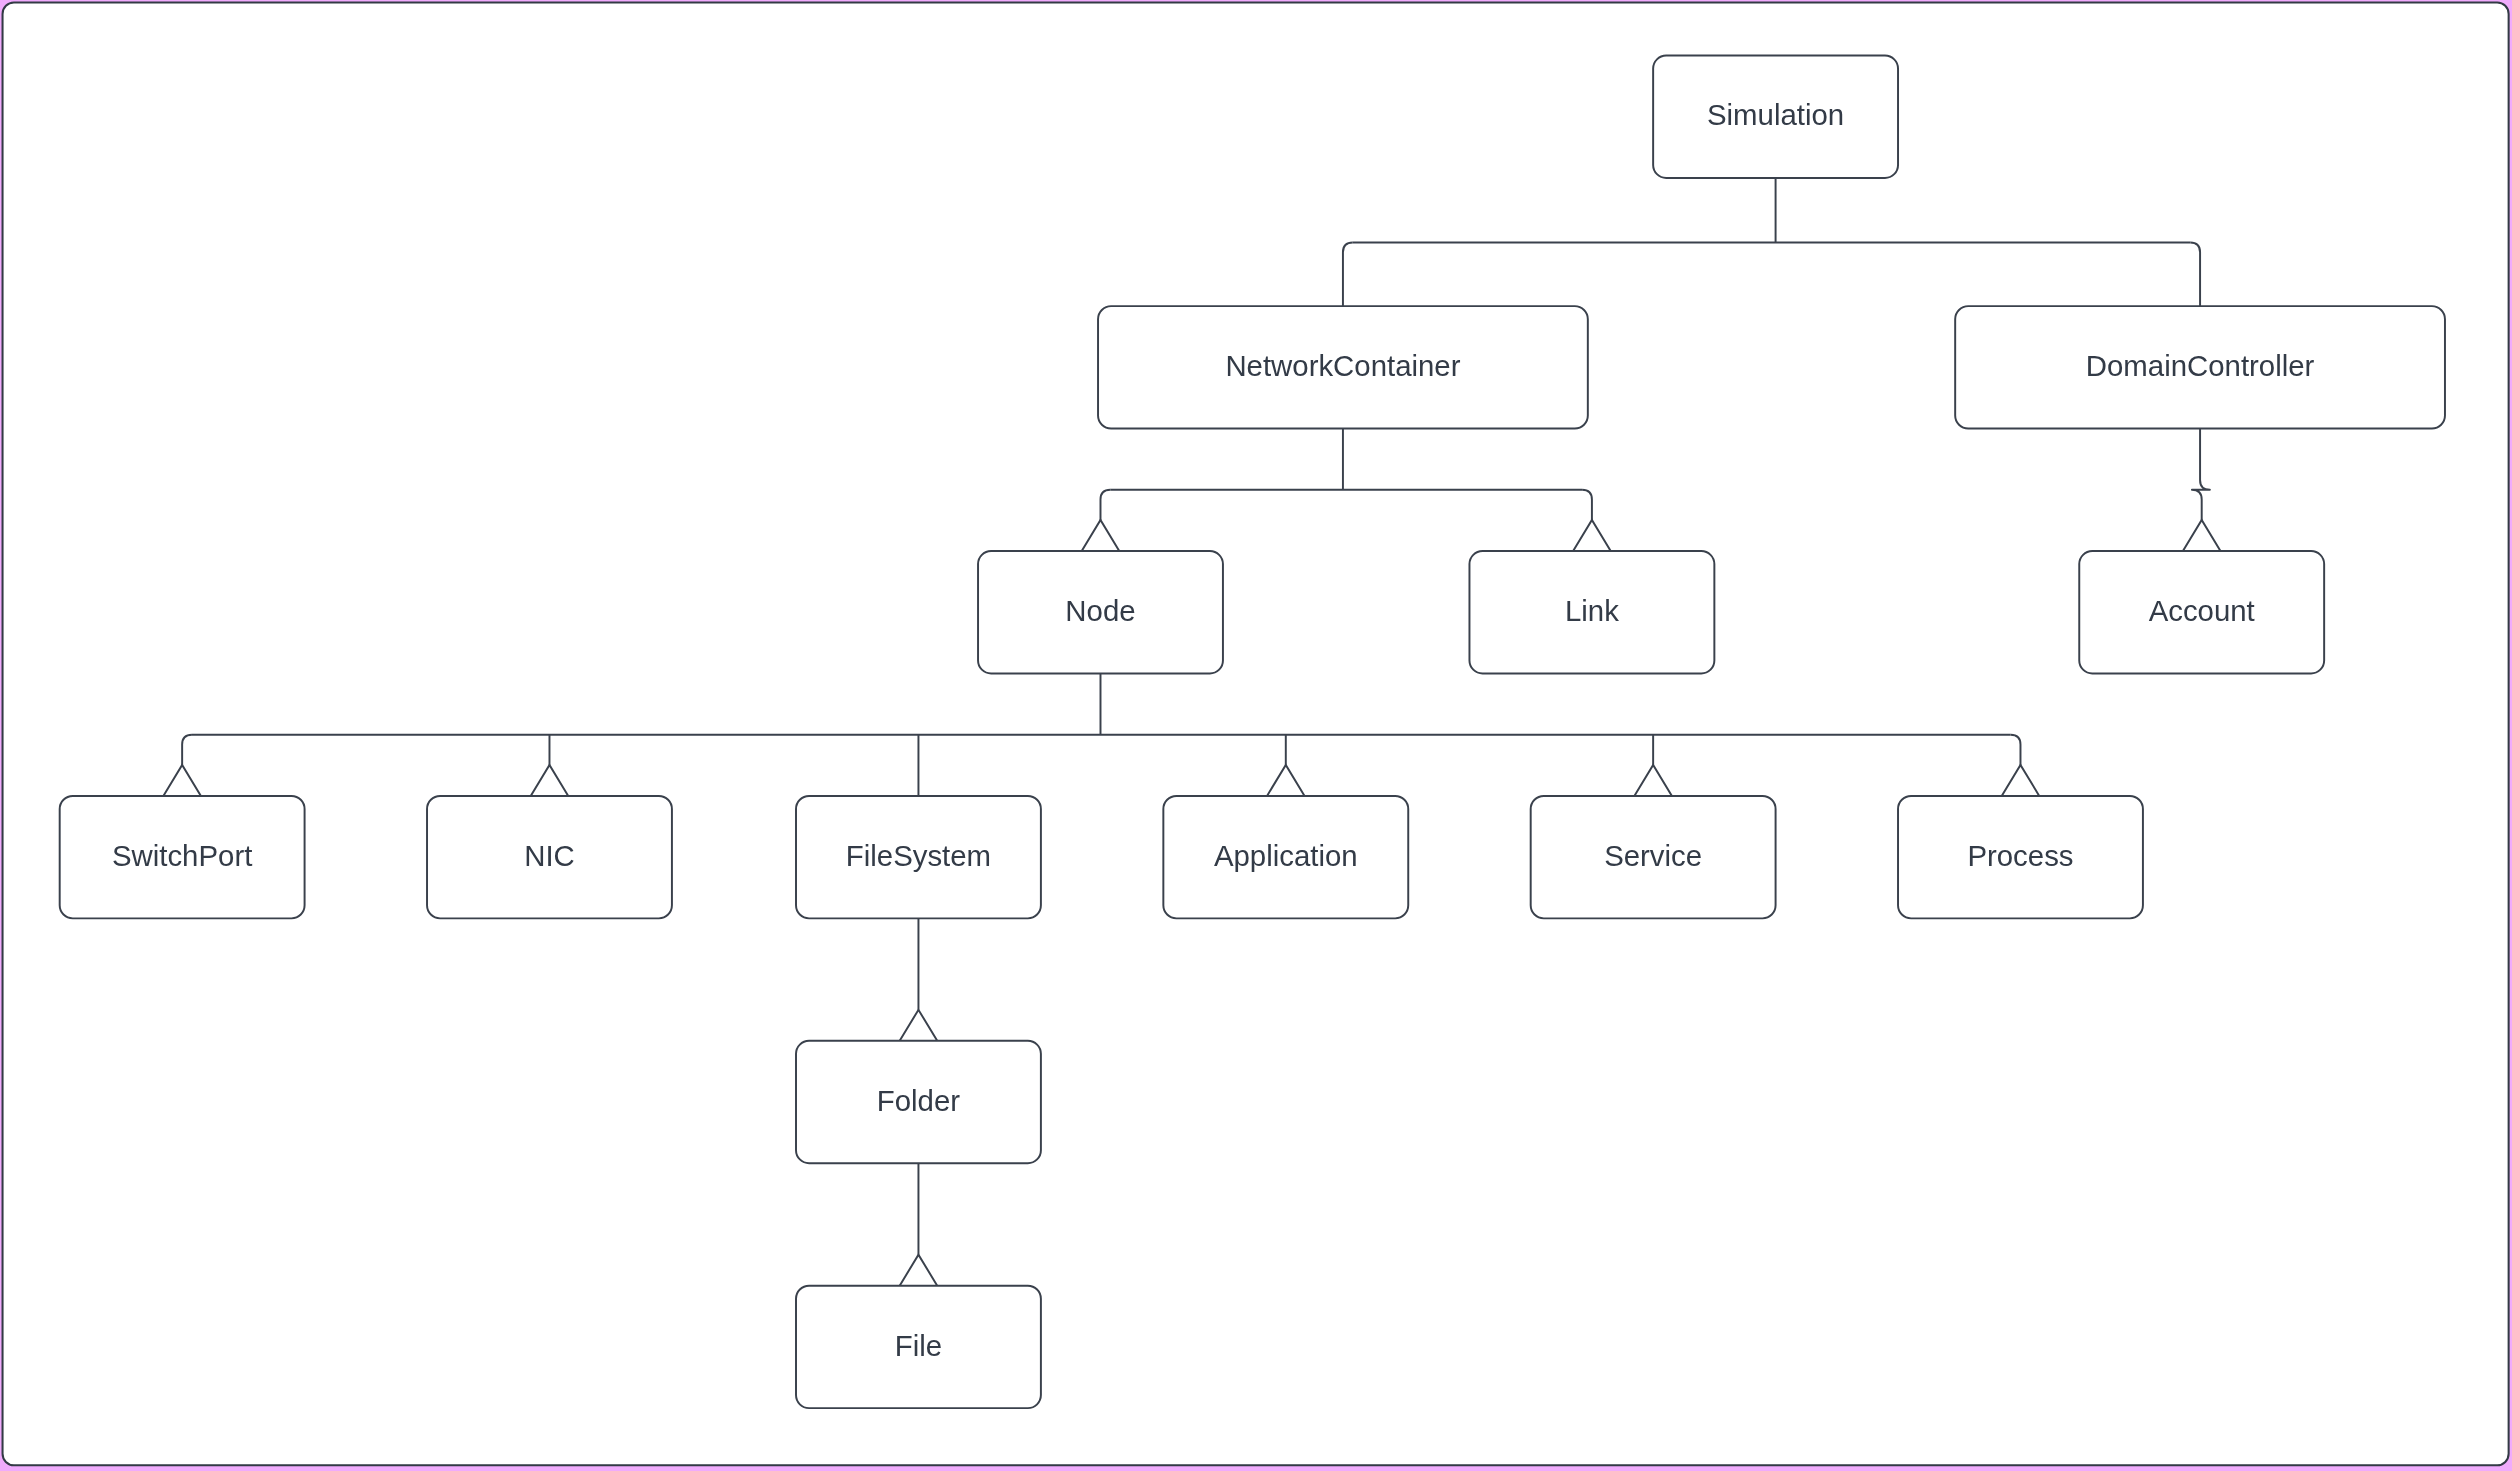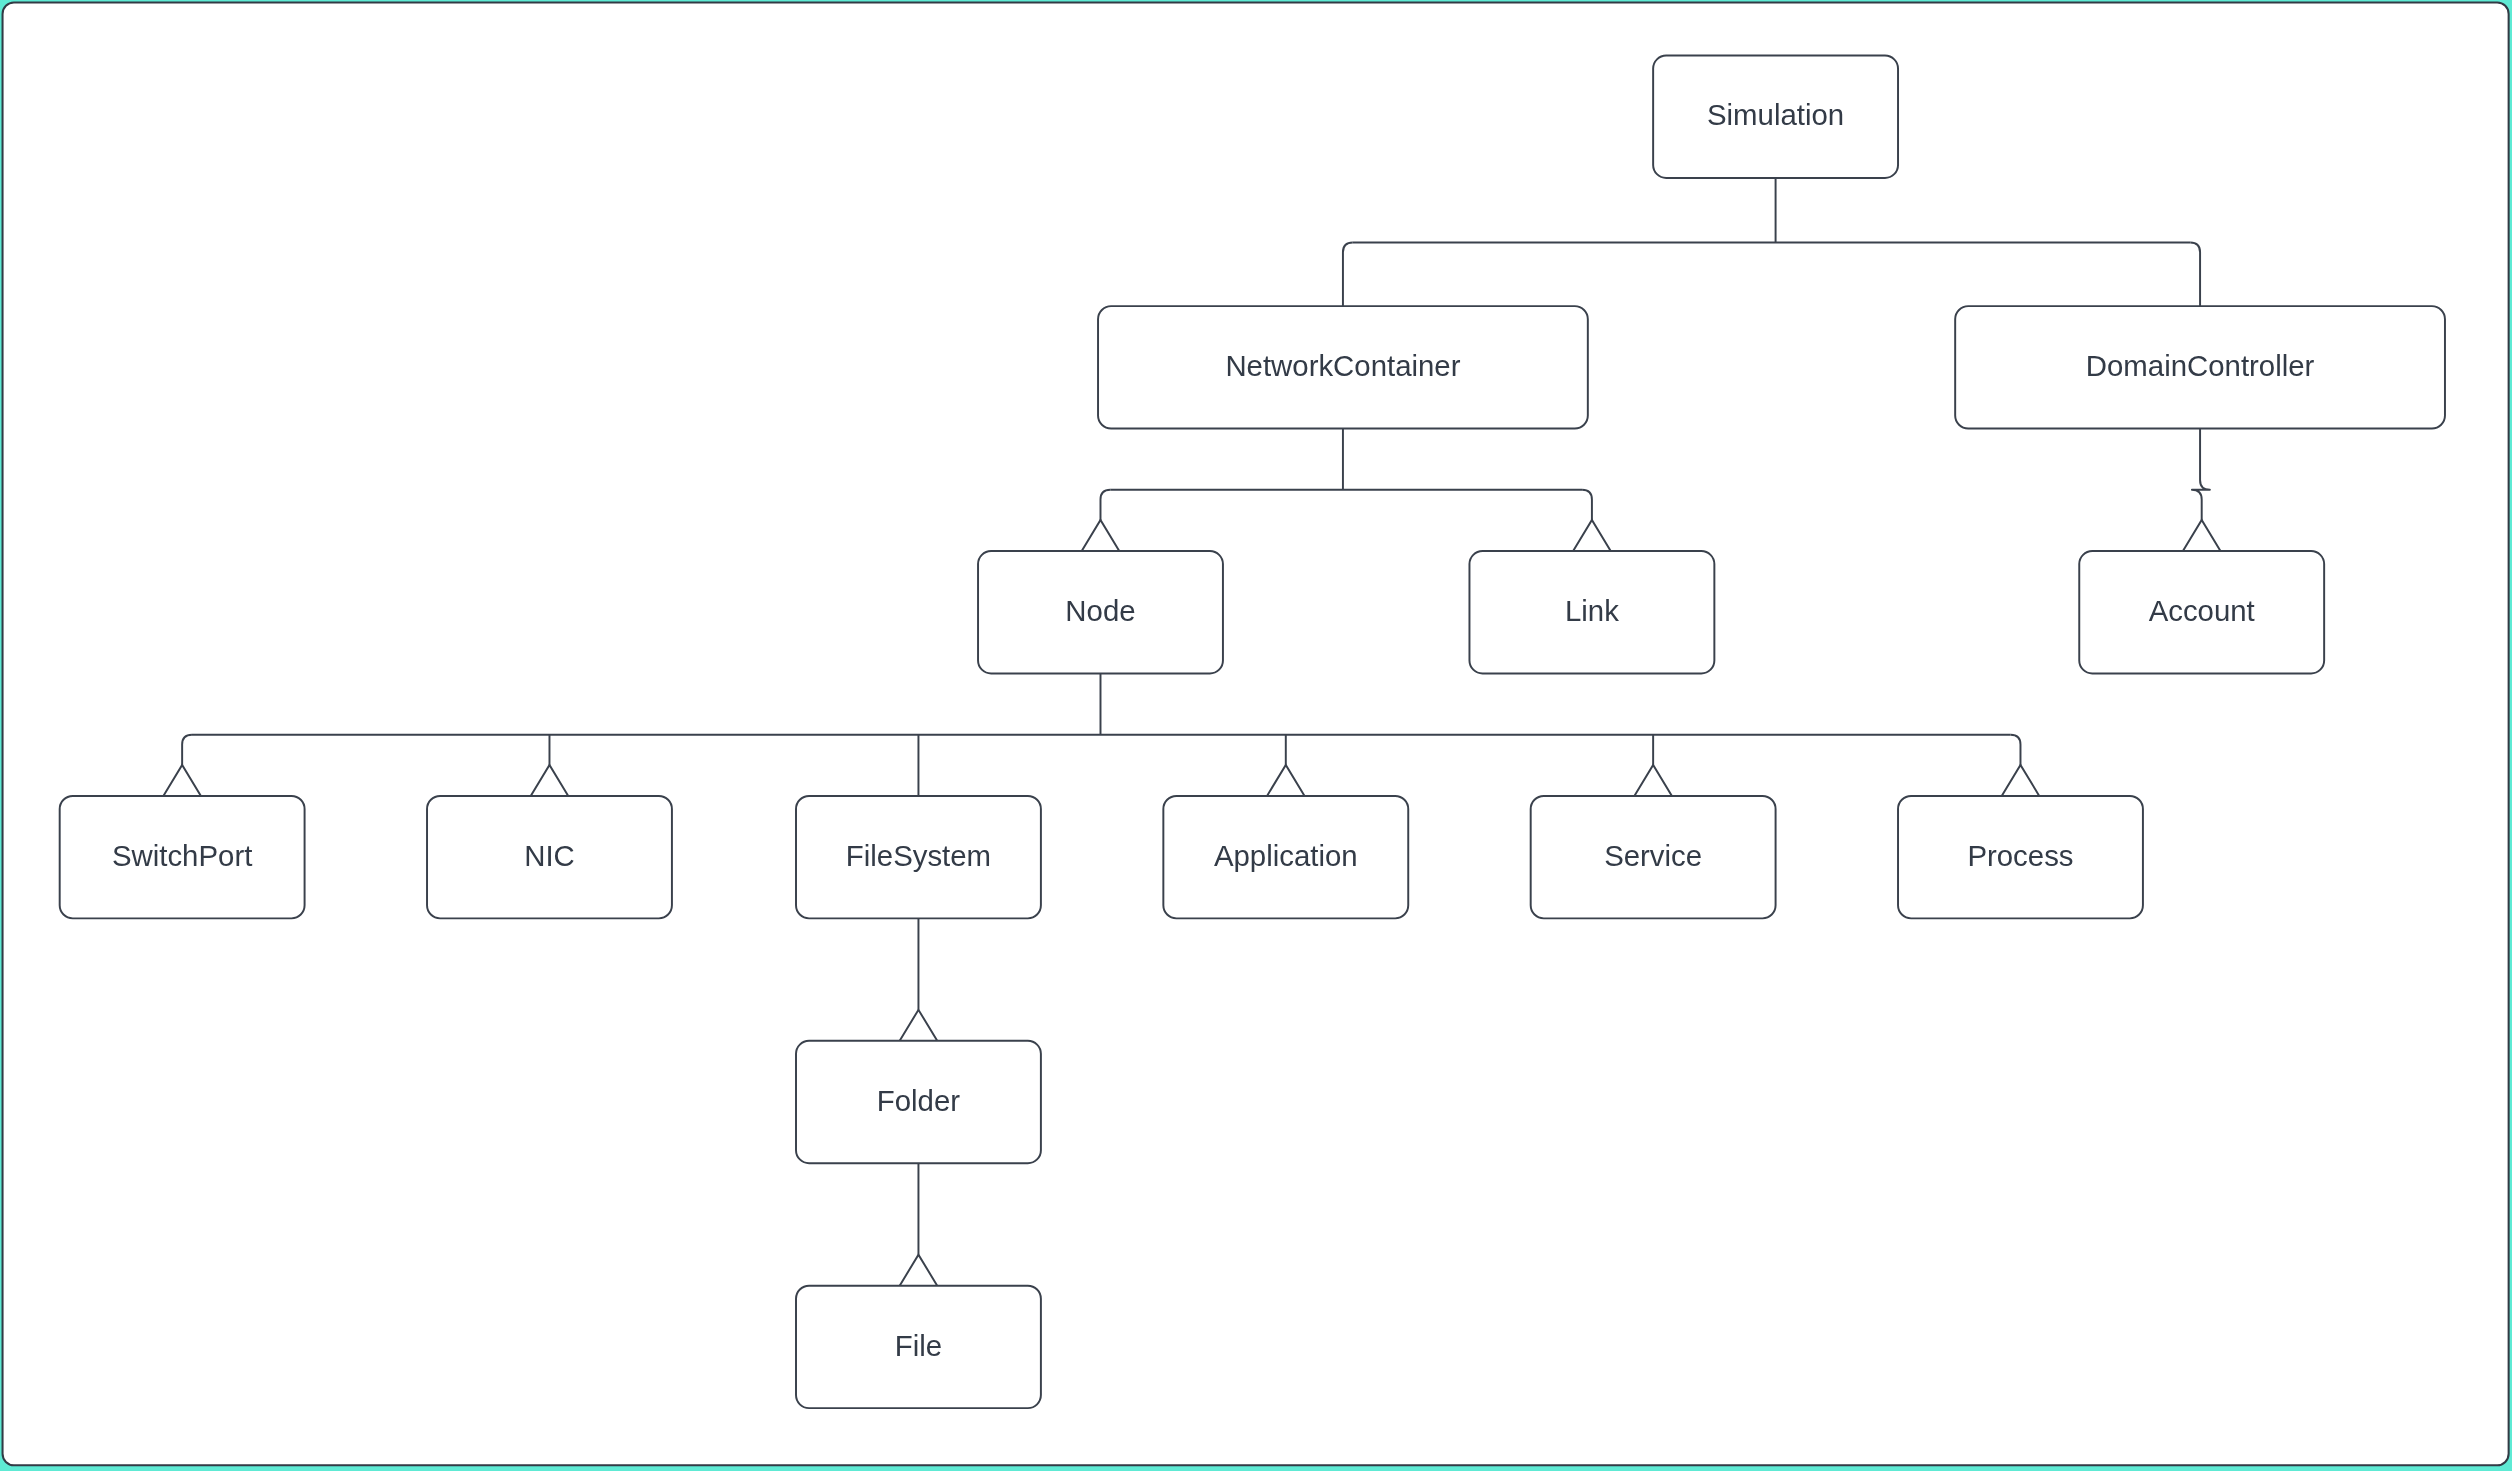--- a/index.html
+++ b/index.html
@@ -8,21 +8,21 @@
     padding: 0;
     background: #ffffff;
   }
   body {
     font-family: "Liberation Sans", sans-serif;
   }
   #stage {
     position: relative;
     width: 2512px;
     height: 1471px;
-    background: #5eead4;
+    background: #f0abfc;
     overflow: hidden;
   }
   #diagram-svg {
     position: absolute;
     left: 0;
     top: 0;
     width: 2512px;
     height: 1471px;
     display: block;
   }

